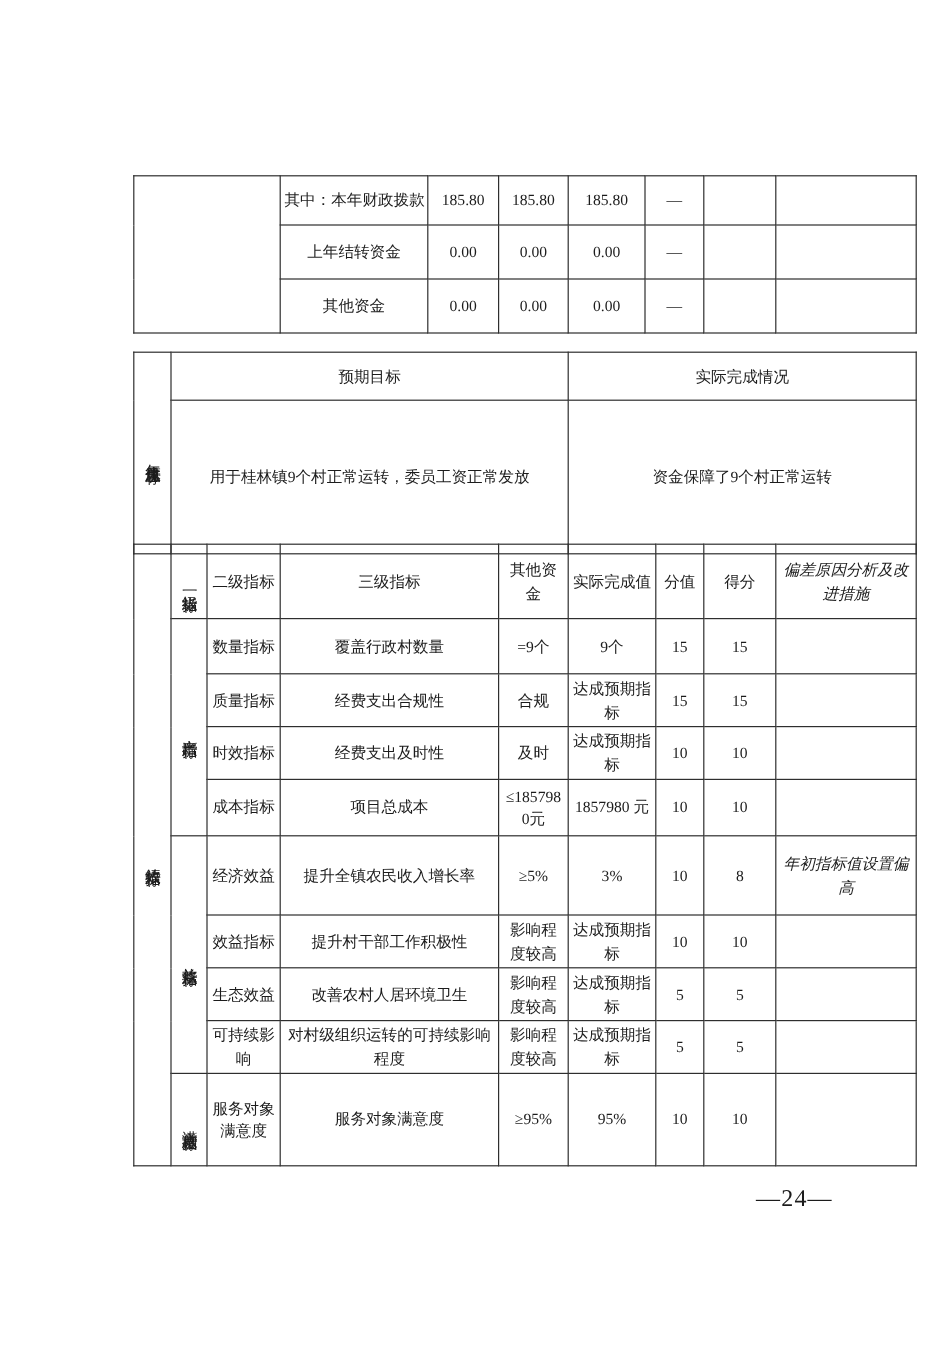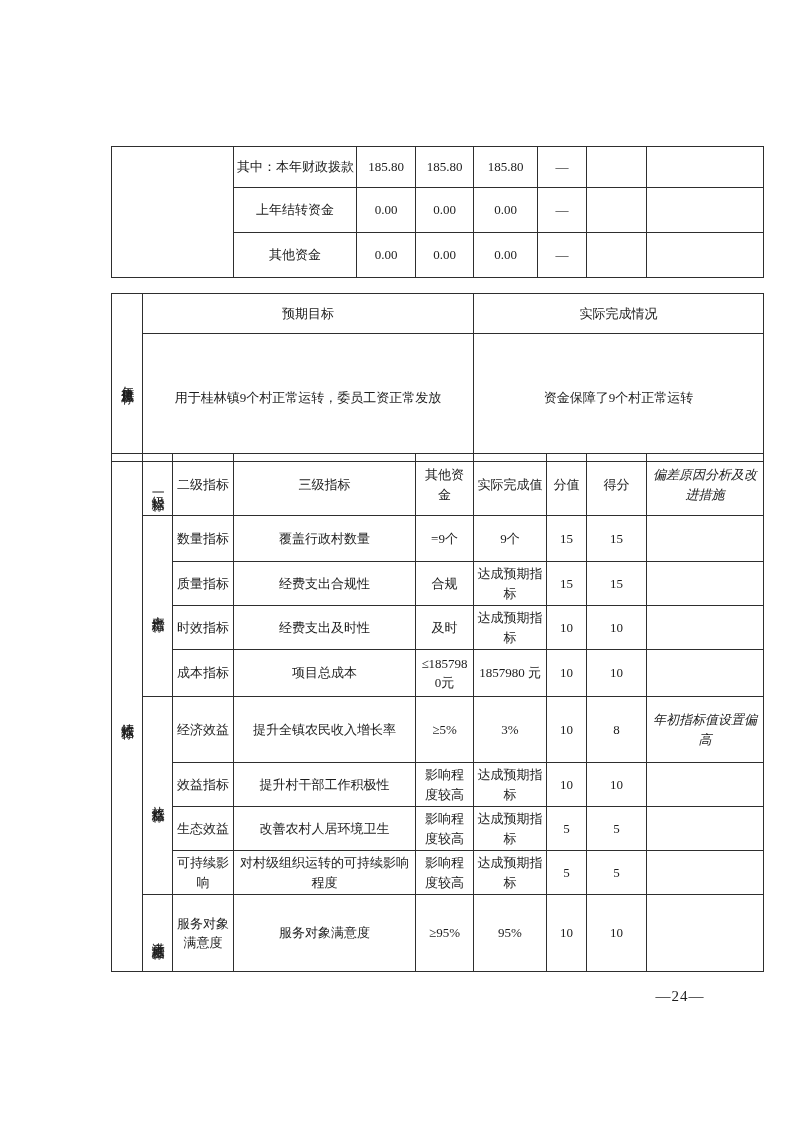--- a/index.html
+++ b/index.html
@@ -31,21 +31,21 @@
   }
   
   td.lbl1 { white-space:nowrap; text-align:center; padding:2px 1px;margin-left:44px; }
   td.lbl3 { text-align:right; padding-right:38px; }
   td.l3   { text-align:left; padding-left:6px; }
   td.ce   { padding:2px 4px; }
   td.cf   { padding:2px 3px; }
   td.ci   { padding:2px 0;font-style:italic; }
   .pageno {
     position:absolute; left:630px; top:988px; width:100px;
-    font-size:15px; text-align:center; letter-spacing:1px;
+    font-size:20px; letter-spacing:1px;
   }
 </style>
 </head>
 <body>
 
 <div class="sheet">
 
   <table class="grid t1">
     <colgroup>
       <col style="width:122px">

